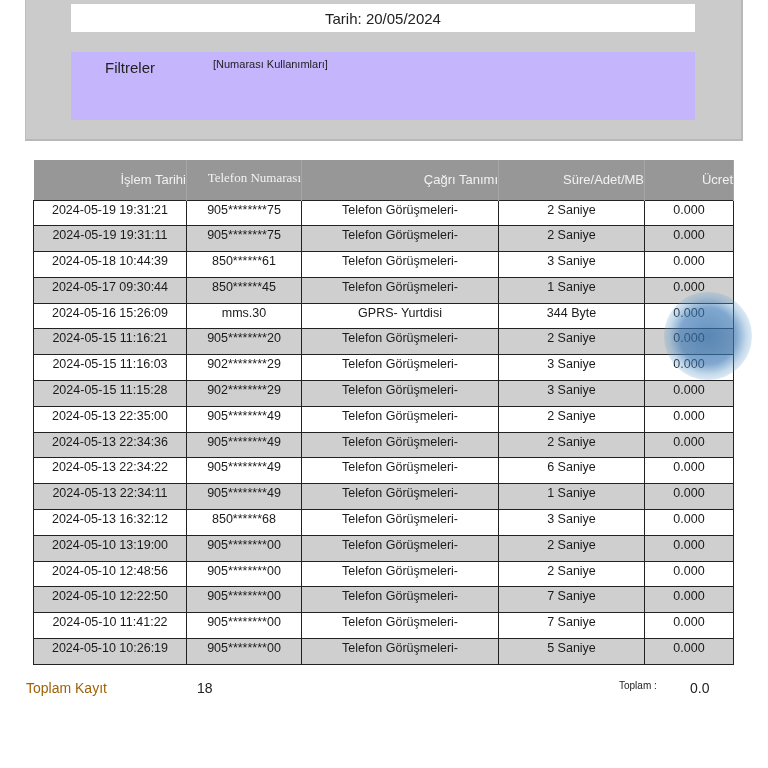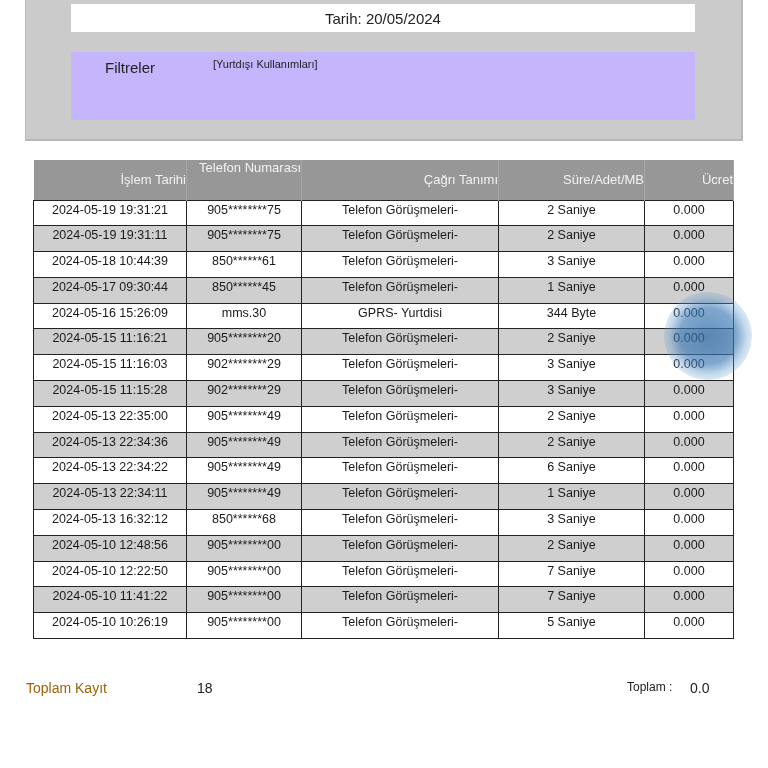--- a/index.html
+++ b/index.html
@@ -37,56 +37,56 @@
       position: absolute; left: 33px; top: 160px; width: 700px;
     }
     table {
       border-collapse: collapse; width: 700px; table-layout: fixed;
     }
     thead th {
       background: #979797; color: #f2f2f2; font-weight: normal;
       font-size: 13px; height: 40px; border-right: 1px solid #a6a6a6;
       text-align: right; vertical-align: middle;
     }
-    thead th.tel { vertical-align: top; padding-top: 0; }
+    thead th.tel { vertical-align: top; padding-top: 10px; font-family: Liberation Serif, serif; }
     tbody td {
       border: 1.5px solid #222; font-size: 12.5px; color: #1a1a1a;
       text-align: center; height: 25.8px; vertical-align: top; padding-top: 2px;
     }
     tbody tr:nth-child(even) td { background: #cfcfcf; }
     tbody tr:nth-child(odd) td { background: #ffffff; }
     .footer-count-label {
       position: absolute; left: 26px; top: 680px; font-size: 14px; color: #a16207;
     }
     .footer-count {
       position: absolute; left: 197px; top: 680px; font-size: 14px; color: #222;
     }
     .footer-total-label {
-      position: absolute; left: 619px; top: 680px; font-size: 12px; color: #222; margin-left: 8px;
+      position: absolute; left: 619px; top: 680px; font-size: 10px; color: #222;
     }
     .footer-total {
       position: absolute; left: 690px; top: 680px; font-size: 14px; color: #222;
     }
     .touch-indicator {
       position: absolute; left: 664px; top: 292px; width: 88px; height: 88px;
       border-radius: 50%;
       background: radial-gradient(circle, rgba(50,110,170,0.75) 0%, rgba(60,120,180,0.65) 45%, rgba(90,150,200,0.35) 62%, rgba(150,190,225,0.15) 78%, rgba(200,220,240,0) 100%);
       pointer-events: none;
     }
   </style>
 </head>
 <body>
 
 <div class="header-panel">
   <div class="date-box">
     <span>Tarih: 20/05/2024</span>
   </div>
   <div class="filter-box">
     <span class="filter-label">Filtreler</span>
-    <span class="filter-value">[Yurtdışı Kullanımları]</span>
+    <span class="filter-value">[Numarası Kullanımları]</span>
   </div>
 </div>
 
 <div class="table-wrap">
   <table>
     <colgroup>
       <col style="width:153px">
       <col style="width:115px">
       <col style="width:197px">
       <col style="width:146px">
@@ -187,20 +187,27 @@
           <td>0.000</td>
         </tr>
         <tr>
           <td>2024-05-13 16:32:12</td>
           <td>850******68</td>
           <td>Telefon Görüşmeleri-</td>
           <td>3 Saniye</td>
           <td>0.000</td>
         </tr>
         <tr>
+          <td>2024-05-10 13:19:00</td>
+          <td>905********00</td>
+          <td>Telefon Görüşmeleri-</td>
+          <td>2 Saniye</td>
+          <td>0.000</td>
+        </tr>
+        <tr>
           <td>2024-05-10 12:48:56</td>
           <td>905********00</td>
           <td>Telefon Görüşmeleri-</td>
           <td>2 Saniye</td>
           <td>0.000</td>
         </tr>
         <tr>
           <td>2024-05-10 12:22:50</td>
           <td>905********00</td>
           <td>Telefon Görüşmeleri-</td>

